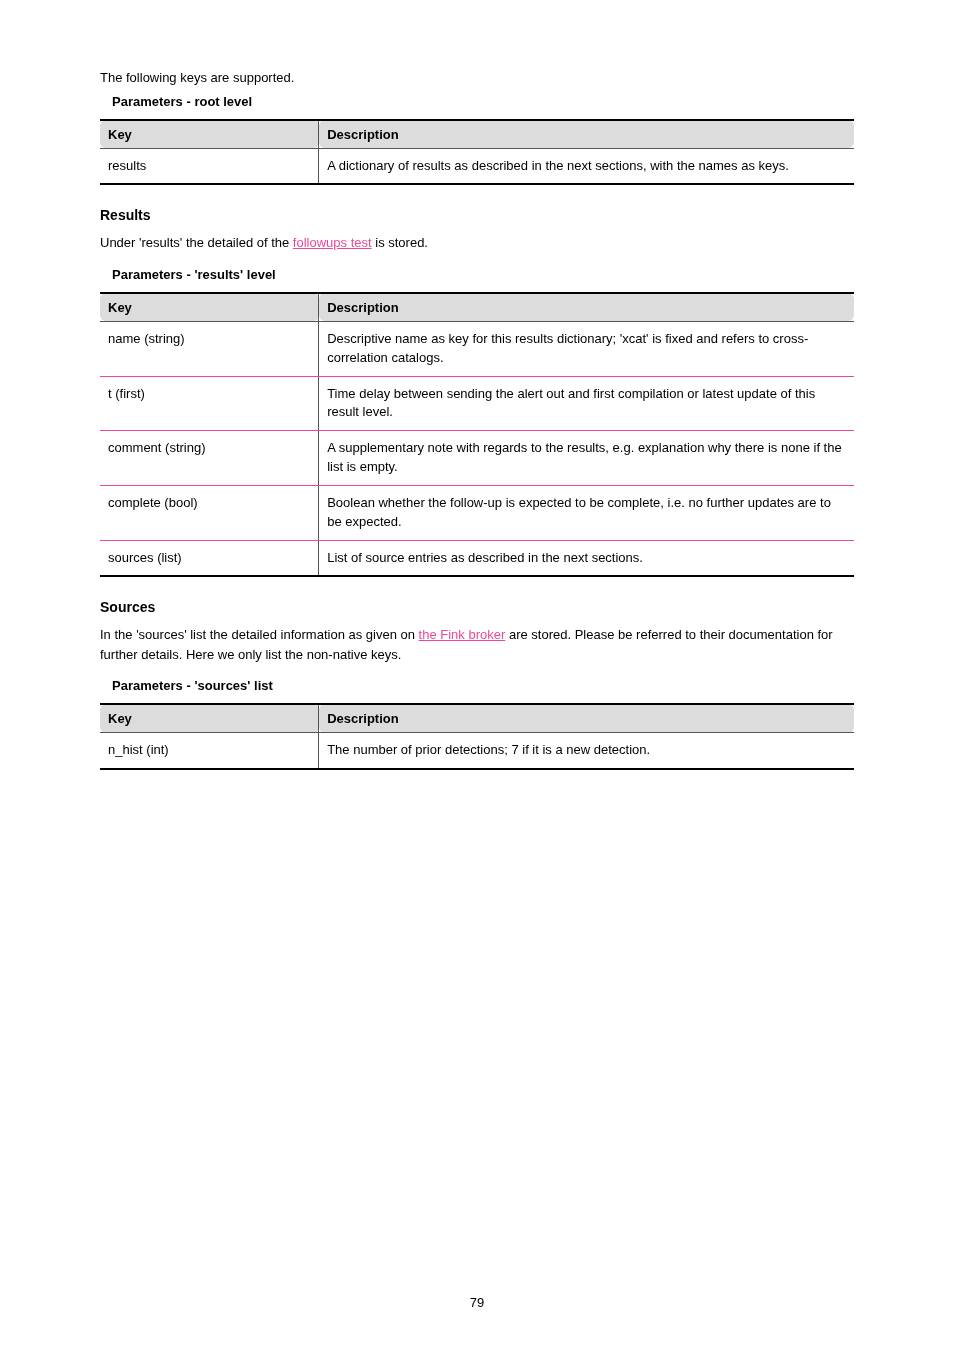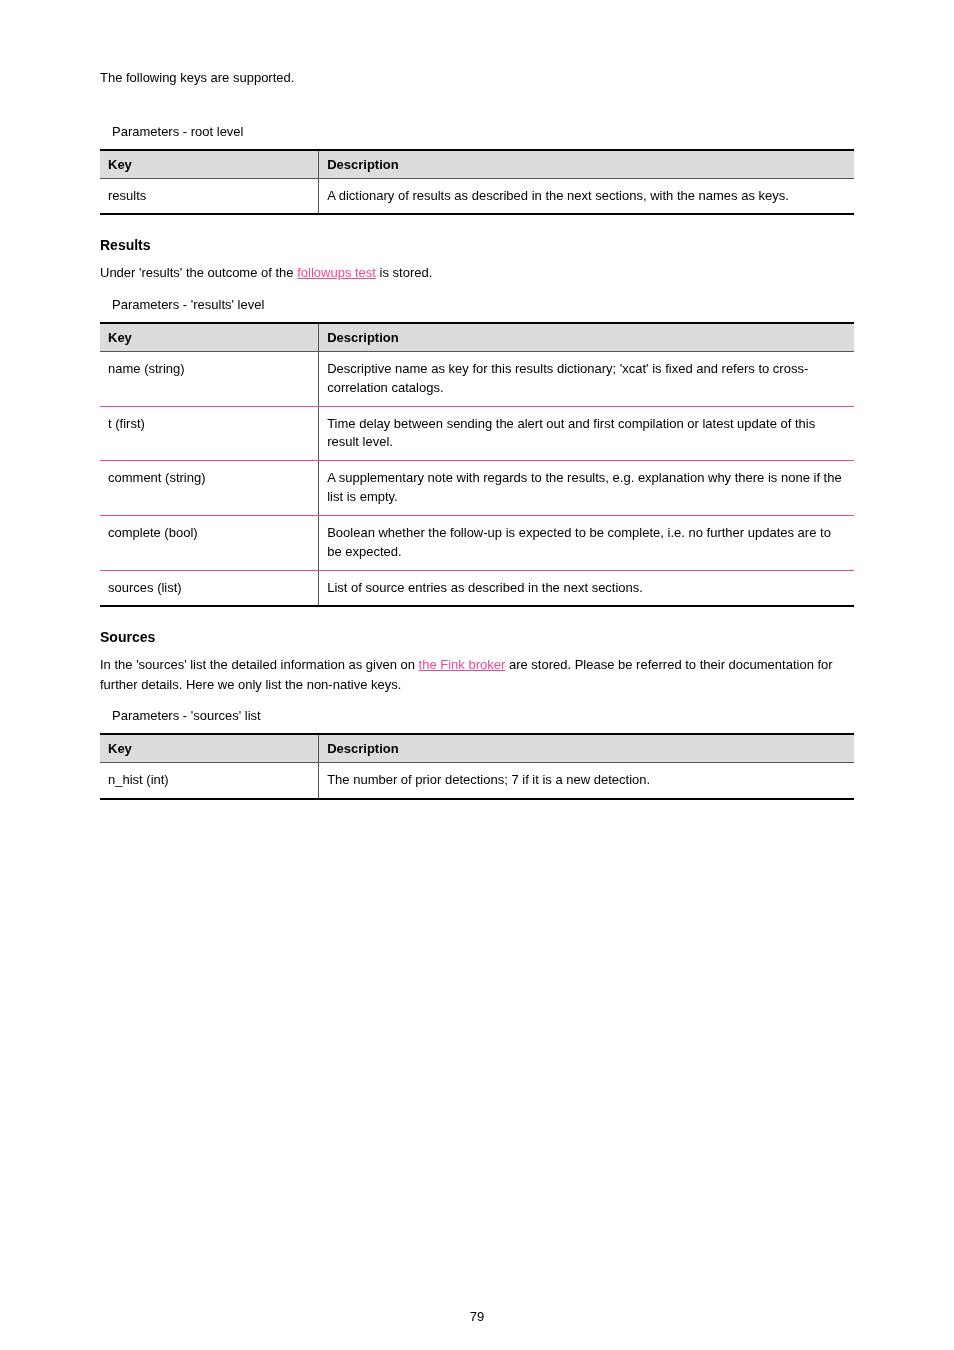--- a/index.html
+++ b/index.html
@@ -7,35 +7,36 @@
     width: 954px;
     height: 1350px;
     background: #ffffff;
     font-family: Arial, Helvetica, sans-serif;
     font-size: 13px;
     color: #000;
     padding: 68px 100px 40px 100px;
     position: relative;
   }
   .content { width: 100%; }
-  .intro-line { margin-bottom: 36px; line-height: 1.5; }
-  .subheading { font-weight: normal; margin-bottom: 10px; padding-left: 12px; }
+  .intro-line { margin-bottom: 6px; line-height: 1.5; }
+  .subheading { font-weight: bold; margin-bottom: 10px; padding-left: 12px; }
   table {
     width: 100%;
     border-collapse: collapse;
     margin-bottom: 22px;
   }
   table thead th {
     background-color: #dcdcdc;
     font-weight: bold;
     text-align: left;
     padding: 6px 8px;
     font-size: 13px;
     border-top: 2px solid #000;
     border-bottom: 1px solid #555;
+    border-radius: 6px;
   }
   table thead th.col1 { width: 29%; border-right: 1px solid #555; }
   table td {
     padding: 8px 8px;
     vertical-align: top;
     border-bottom: 1px solid #ec4899;
     font-size: 13px;
     line-height: 1.45;
   }
   table tbody tr:last-child td { border-bottom: 2px solid #000; }
@@ -46,21 +47,21 @@
     margin: 18px 0 10px 0;
   }
   .para {
     font-size: 13px;
     line-height: 1.5;
     margin-bottom: 14px;
   }
   .link { color: #ec4899; }
   .page-num {
     position: absolute;
-    bottom: 26px;
+    bottom: 40px;
     left: 0;
     width: 100%;
     text-align: center;
     font-size: 13px;
   }
 </style>
 </head>
 <body>
 
 <div class="content">
@@ -78,21 +79,21 @@
     <tbody>
       <tr>
         <td class="col1">results</td>
         <td>A dictionary of results as described in the next sections, with the names as keys.</td>
       </tr>
     </tbody>
   </table>
 
   <div class="section-heading">Results</div>
   <div class="para">
-    <span>Under 'results' the outcome of the </span><a href="#" class="link">followups test</a><span> is stored.</span>
+    <span>Under 'results' the detailed of the </span><a href="#" class="link">followups test</a><span> is stored.</span>
   </div>
 
   <div class="subheading">Parameters - 'results' level</div>
   <table>
     <thead>
       <tr>
         <th class="col1">Key</th>
         <th>Description</th>
       </tr>
     </thead>

